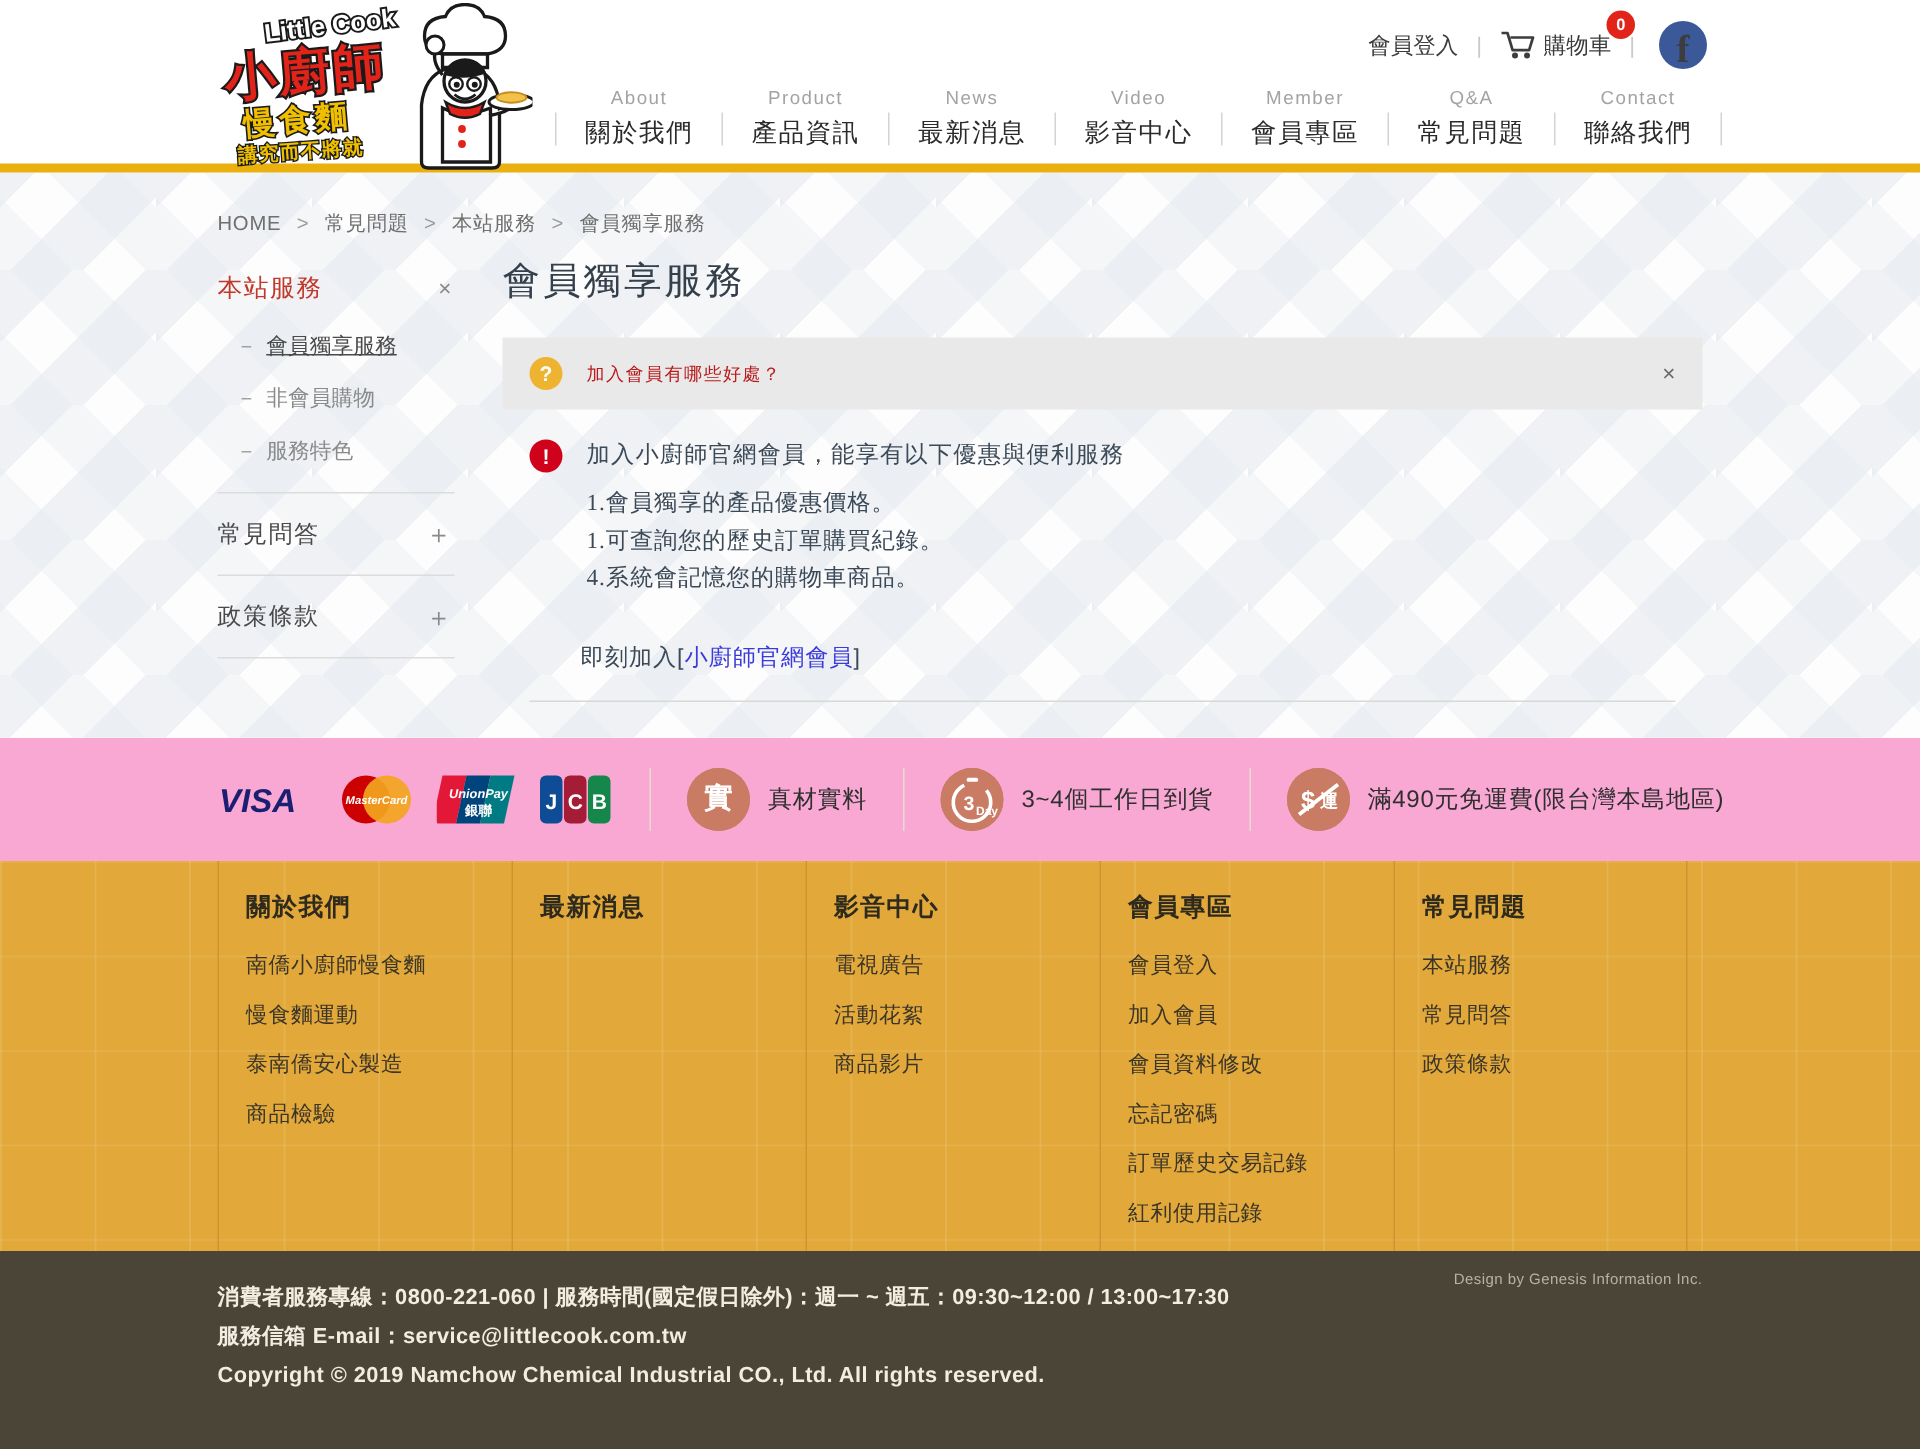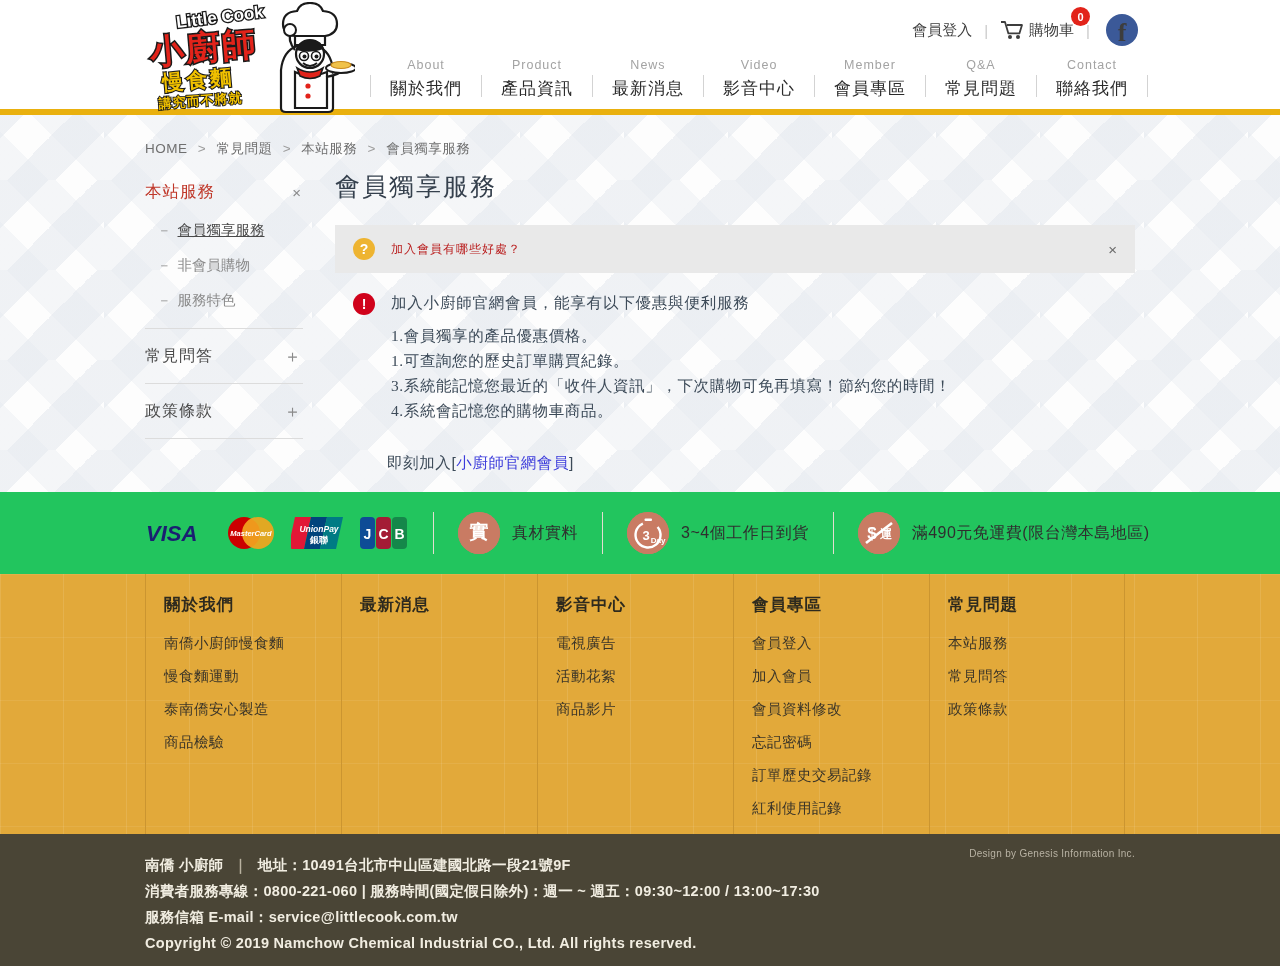--- a/index.html
+++ b/index.html
@@ -147,21 +147,21 @@
     margin: 30px 0 0 52px; font-size:15.5px; color:#3c4a58; letter-spacing:.6px;
   }
   .join-line a { color:#3b3bdb; text-decoration:none; }
   .content-rule {
     margin: 18px 18px 0 18px; border-top:1px solid #d8d8d8;
   }
 
   
   .strip {
     position:absolute; left:0; top:492px; width:1280px; height:82px;
-    background:#22c55e;
+    background:#f9a8d4;
     display:flex; align-items:center; padding-left:145px;
   }
   .cards { display:flex; align-items:center; gap:12px; }
   .card-chip {
     height:36px; border-radius:4px; display:flex; align-items:center;
     justify-content:center; overflow:hidden;
   }
   .strip-sep { width:1px; height:42px; background:#e3ddd0; margin:0 24px; }
   .svc { display:flex; align-items:center; gap:12px; }
   .svc-circle {
@@ -367,21 +367,20 @@
       <span class="q-close">×</span>
     </div>
 
     <div class="answer">
       <span class="badge-circle badge-e">!</span>
       <div class="body">
         <div class="ans-lead">加入小廚師官網會員，能享有以下優惠與便利服務</div>
         <ul class="ans-list">
           <li>1.會員獨享的產品優惠價格。</li>
           <li>1.可查詢您的歷史訂單購買紀錄。</li>
-          <li>3.系統能記憶您最近的「收件人資訊」，下次購物可免再填寫！節約您的時間！</li>
           <li>4.系統會記憶您的購物車商品。</li>
         </ul>
       </div>
     </div>
 
     <div class="join-line"><span>即刻加入[</span><a href="#">小廚師官網會員</a><span>]</span></div>
 
     <div class="content-rule"></div>
   </main>
 </div>
@@ -512,19 +511,18 @@
         <li><a href="#">本站服務</a></li>
         <li><a href="#">常見問答</a></li>
         <li><a href="#">政策條款</a></li>
       </ul>
     </div>
   </div>
 </div>
 
 <div class="copy">
   <div class="copy-inner">
-    <div class="copy-line"><span>南僑 小廚師</span><span class="copy-sep">｜</span><span>地址：10491台北市中山區建國北路一段21號9F</span></div>
     <div class="copy-line">消費者服務專線：0800-221-060 | 服務時間(國定假日除外)：週一 ~ 週五：09:30~12:00 / 13:00~17:30</div>
     <div class="copy-line">服務信箱 E-mail：service@littlecook.com.tw</div>
     <div class="copy-line small">Copyright © 2019 Namchow Chemical Industrial CO., Ltd. All rights reserved.</div>
   </div>
   <div class="design">Design by Genesis Information Inc.</div>
 </div>
 
 </body></html>

